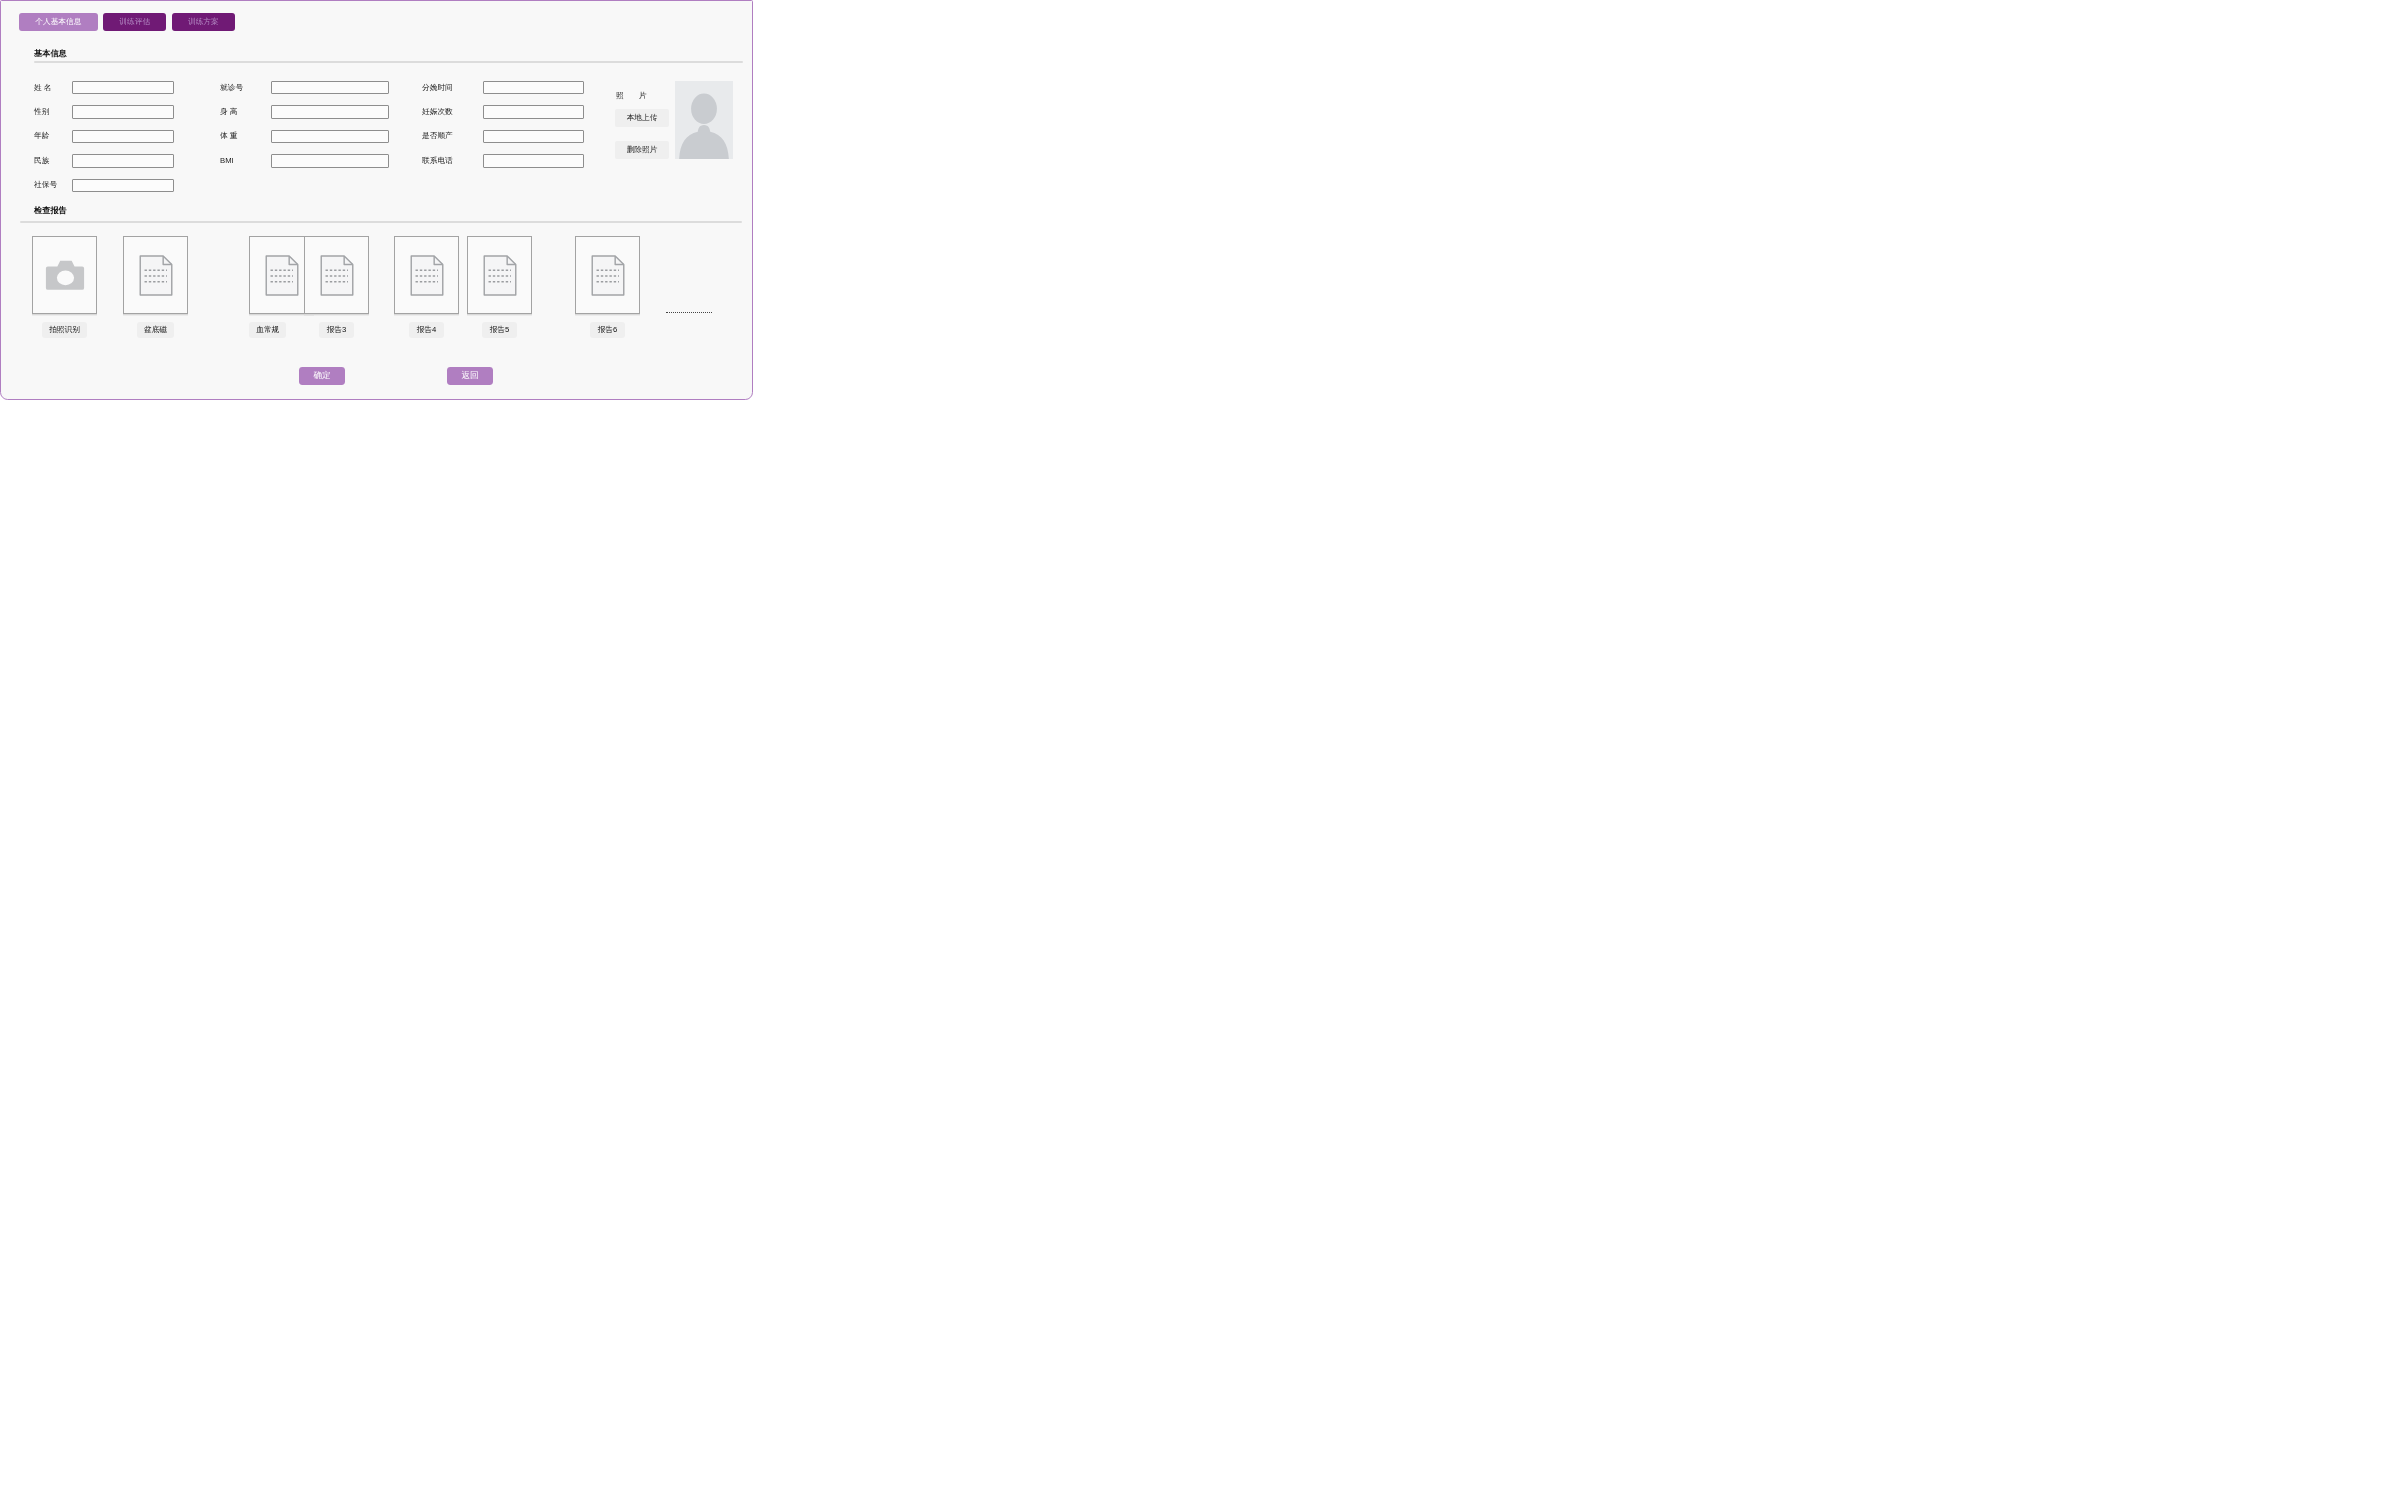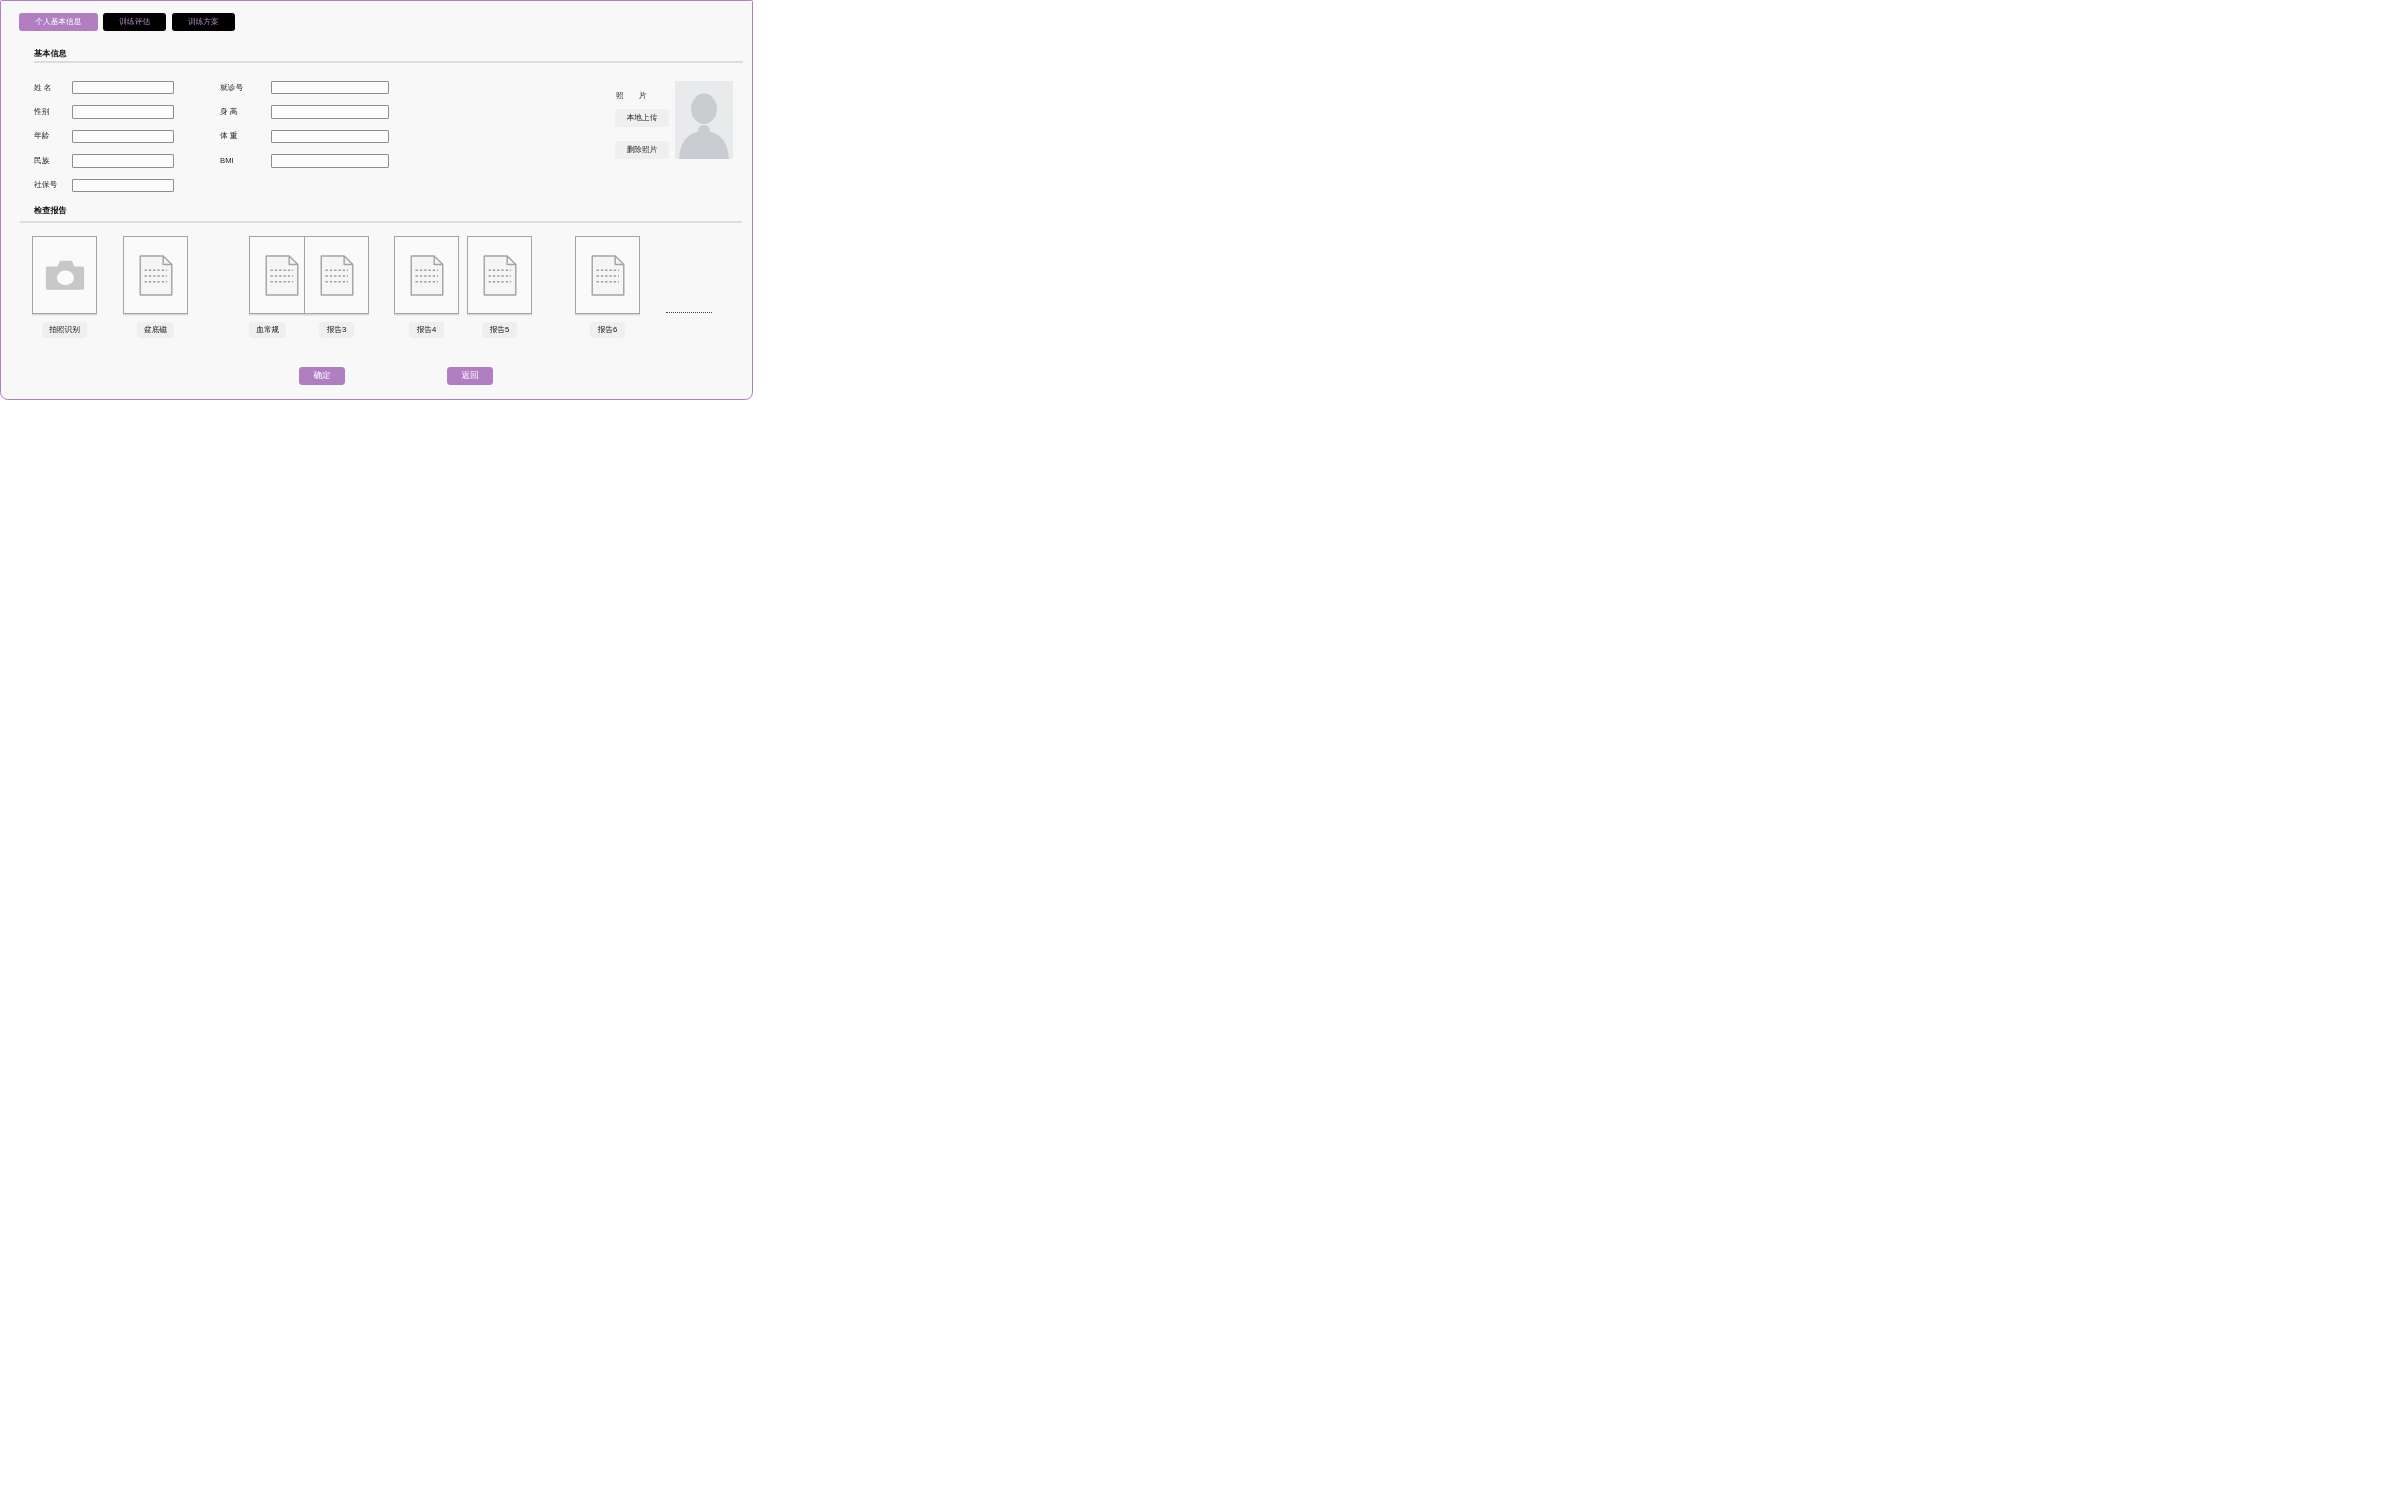--- a/index.html
+++ b/index.html
@@ -20,21 +20,21 @@
   
   #tab-bar {
     position: absolute; left: 18px; top: 11.5px;
     display: flex; gap: 5.3px;
   }
   .tab {
     height: 18px; line-height: 18px;
     padding: 0 16.3px;
     border-radius: 2.9px;
     font-size: 7.7px;
-    background: #000000;
+    background: #701a75;
     color: #B48BC4;
     cursor: pointer;
     white-space: nowrap;
   }
   .tab.active {
     background: #B07EC1;
     color: #FFFFFF;
   }
   
   .section-title {
@@ -178,20 +178,38 @@
       </div>
       <div class="frow">
         <span class="flabel">体 重</span>
         <input class="finput" type="text" style="">
       </div>
       <div class="frow">
         <span class="flabel">BMI</span>
         <input class="finput" type="text" style="">
       </div>
     </div>
+  <div class="fcol" id="col3">
+      <div class="frow">
+        <span class="flabel">分娩时间</span>
+        <input class="finput" type="text" style="">
+      </div>
+      <div class="frow">
+        <span class="flabel">妊娠次数</span>
+        <input class="finput" type="text" style="">
+      </div>
+      <div class="frow">
+        <span class="flabel">是否顺产</span>
+        <input class="finput" type="text" style="">
+      </div>
+      <div class="frow">
+        <span class="flabel">联系电话</span>
+        <input class="finput" type="text" style="">
+      </div>
+    </div>
 
   <div id="photo-label">照　　片</div>
   <div class="gray-btn" id="btn-upload">本地上传</div>
   <div class="gray-btn" id="btn-delete">删除照片</div>
 
   <div id="avatar-box">
     <svg width="58" height="78" viewBox="0 0 120 163">
       <rect x="0" y="0" width="120" height="163" fill="#E8EAEC"></rect>
       <ellipse cx="60" cy="58" rx="27" ry="32" fill="#C9CCD0"></ellipse>
       <path d="M60 92 C70 92 72 100 73 106 C98 112 110 130 112 163 L8 163 C10 130 22 112 47 106 C48 100 50 92 60 92 Z" fill="#C9CCD0"></path>

